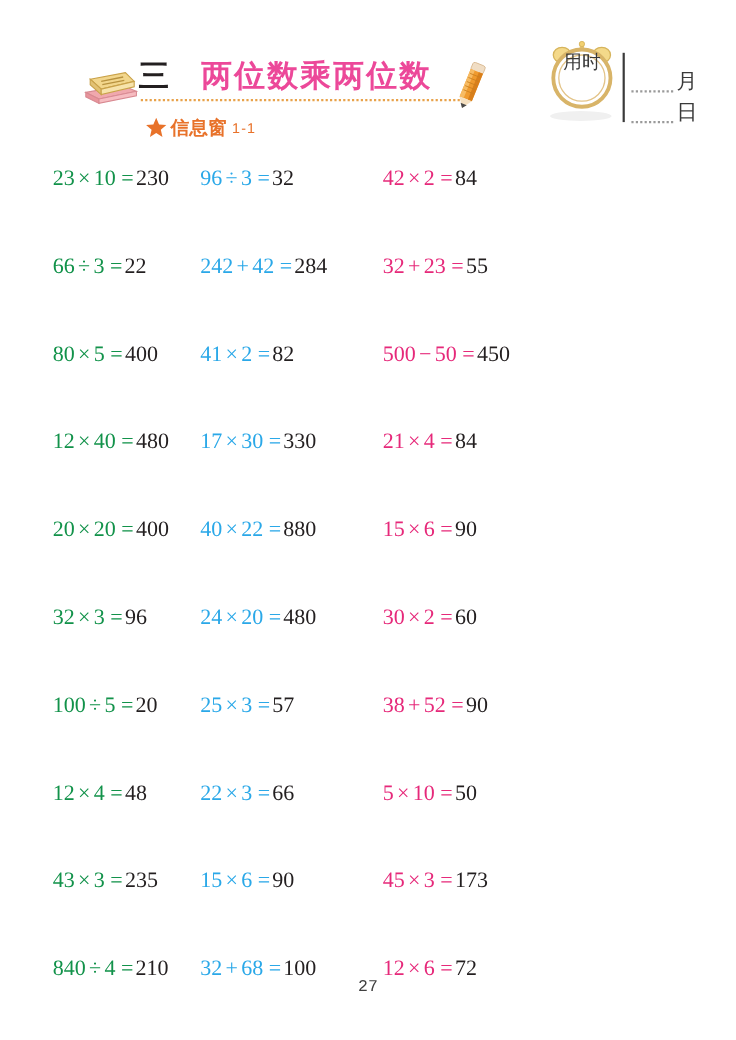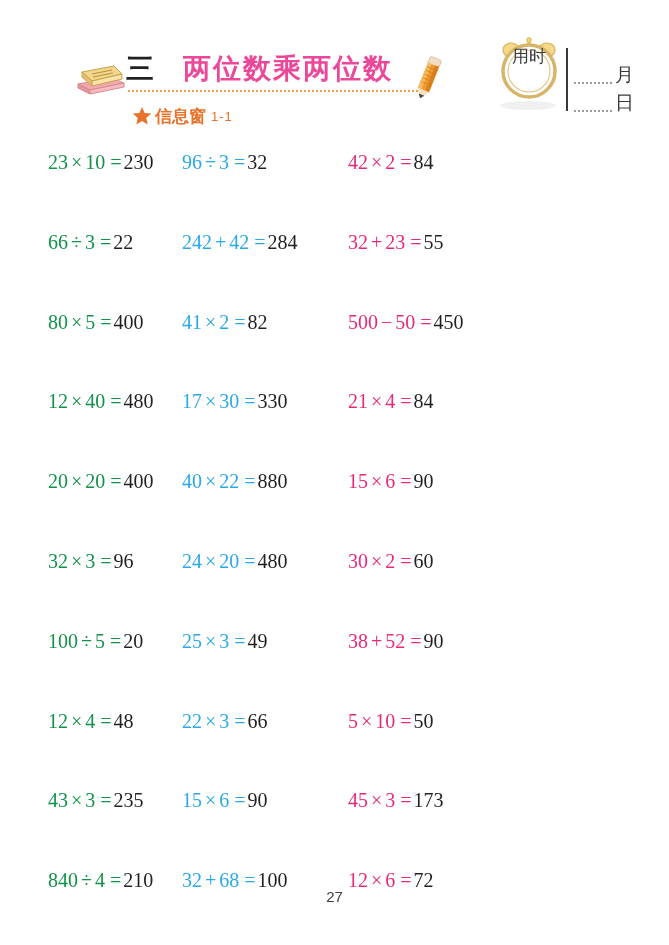--- a/index.html
+++ b/index.html
@@ -192,21 +192,21 @@
 
   
   #footer {
     position: absolute;
     left: 0;
     top: 888px;
     width: 669px;
     text-align: center;
   }
   .page-number {
-    font-family: Liberation Sans, sans-serif;
+    font-family: Liberation Mono, monospace;
     font-size: 15px;
     color: #404040;
   }
 </style>
 </head>
 <body>
 
 <div id="page">
 
   <div id="header">
@@ -305,21 +305,21 @@
         <div class="cell c1 col-blue"><span class="q">40</span><span class="q op">×</span><span class="q">22</span><span class="q eqs">=</span><span class="ans">880</span></div>
         <div class="cell c2 col-pink"><span class="q">15</span><span class="q op">×</span><span class="q">6</span><span class="q eqs">=</span><span class="ans">90</span></div>
       </div>
       <div class="row">
         <div class="cell c0 col-green"><span class="q">32</span><span class="q op">×</span><span class="q">3</span><span class="q eqs">=</span><span class="ans">96</span></div>
         <div class="cell c1 col-blue"><span class="q">24</span><span class="q op">×</span><span class="q">20</span><span class="q eqs">=</span><span class="ans">480</span></div>
         <div class="cell c2 col-pink"><span class="q">30</span><span class="q op">×</span><span class="q">2</span><span class="q eqs">=</span><span class="ans">60</span></div>
       </div>
       <div class="row">
         <div class="cell c0 col-green"><span class="q">100</span><span class="q op">÷</span><span class="q">5</span><span class="q eqs">=</span><span class="ans">20</span></div>
-        <div class="cell c1 col-blue"><span class="q">25</span><span class="q op">×</span><span class="q">3</span><span class="q eqs">=</span><span class="ans">49</span></div>
+        <div class="cell c1 col-blue"><span class="q">25</span><span class="q op">×</span><span class="q">3</span><span class="q eqs">=</span><span class="ans">57</span></div>
         <div class="cell c2 col-pink"><span class="q">38</span><span class="q op">+</span><span class="q">52</span><span class="q eqs">=</span><span class="ans">90</span></div>
       </div>
       <div class="row">
         <div class="cell c0 col-green"><span class="q">12</span><span class="q op">×</span><span class="q">4</span><span class="q eqs">=</span><span class="ans">48</span></div>
         <div class="cell c1 col-blue"><span class="q">22</span><span class="q op">×</span><span class="q">3</span><span class="q eqs">=</span><span class="ans">66</span></div>
         <div class="cell c2 col-pink"><span class="q">5</span><span class="q op">×</span><span class="q">10</span><span class="q eqs">=</span><span class="ans">50</span></div>
       </div>
       <div class="row">
         <div class="cell c0 col-green"><span class="q">43</span><span class="q op">×</span><span class="q">3</span><span class="q eqs">=</span><span class="ans">235</span></div>
         <div class="cell c1 col-blue"><span class="q">15</span><span class="q op">×</span><span class="q">6</span><span class="q eqs">=</span><span class="ans">90</span></div>

